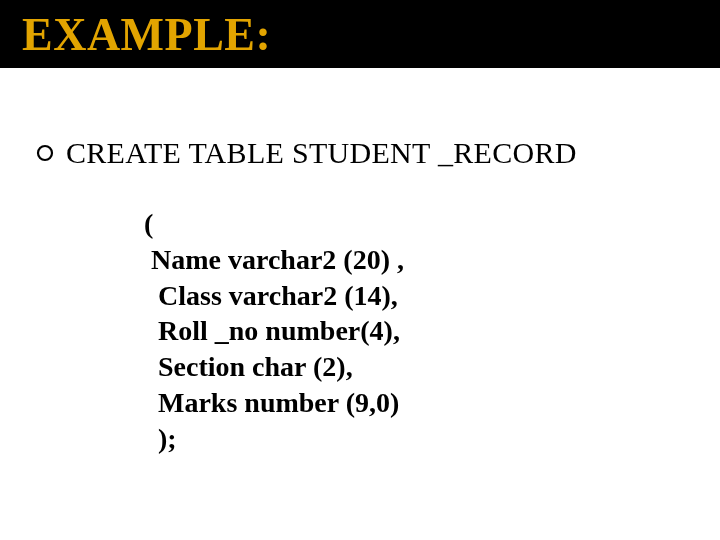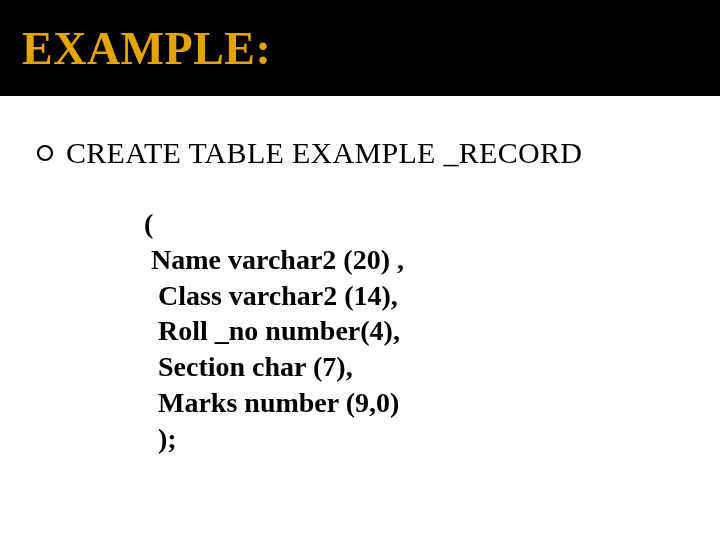--- a/index.html
+++ b/index.html
@@ -1,21 +1,21 @@
 <!DOCTYPE html>
 <html><head>
 <meta charset="utf-8">
 <style>
   * { margin: 0; padding: 0; box-sizing: border-box; }
   html, body { width: 720px; height: 540px; background: #fff; overflow: hidden; }
   body { font-family: Georgia, 'Times New Roman', serif; position: relative; }
   .titlebar {
     position: absolute;
     left: 0; top: 0;
-    width: 720px; height: 96px;
+    width: 720px; height: 68px;
     background: #000;
     display: flex;
     align-items: center;
     padding-left: 22px;
   }
   .title-text {
     color: #e2a400;
     font-size: 46px;
     font-weight: 700;
     letter-spacing: 0.5px;
@@ -61,25 +61,25 @@
   <div class="title-text">EXAMPLE:</div>
 </div>
 
 <div class="content">
   <div class="bullet-row">
     <span class="bullet-icon">
       <svg viewBox="0 0 18 18" width="18" height="18">
         <circle cx="9" cy="9" r="7" fill="none" stroke="#000" stroke-width="2.2"></circle>
       </svg>
     </span>
-    <span class="bullet-text">CREATE TABLE EXAMPLE _RECORD</span>
+    <span class="bullet-text">CREATE TABLE STUDENT _RECORD</span>
   </div>
 
   <div class="code-block">
     <div class="code-line">(</div>
     <div class="code-line"> Name varchar2 (20) ,</div>
     <div class="code-line">  Class varchar2 (14),</div>
     <div class="code-line">  Roll _no number(4),</div>
-    <div class="code-line">  Section char (7),</div>
+    <div class="code-line">  Section char (2),</div>
     <div class="code-line">  Marks number (9,0)</div>
     <div class="code-line">  );</div>
   </div>
 </div>
 
 </body></html>

